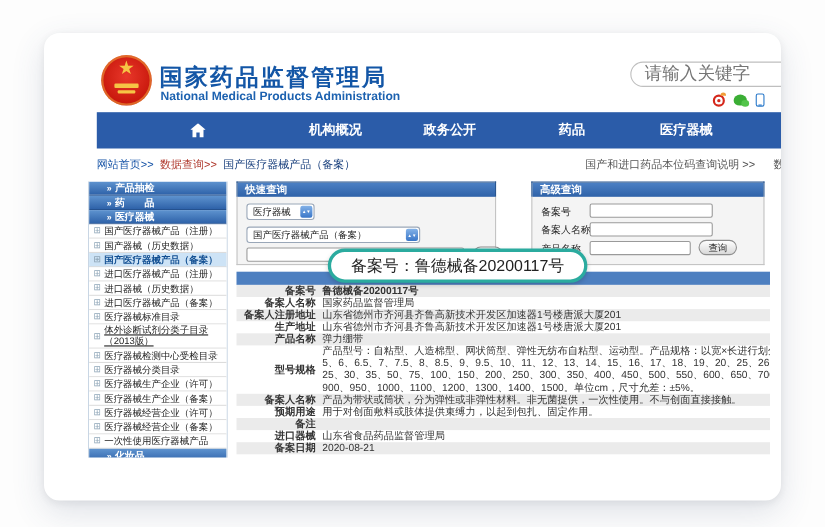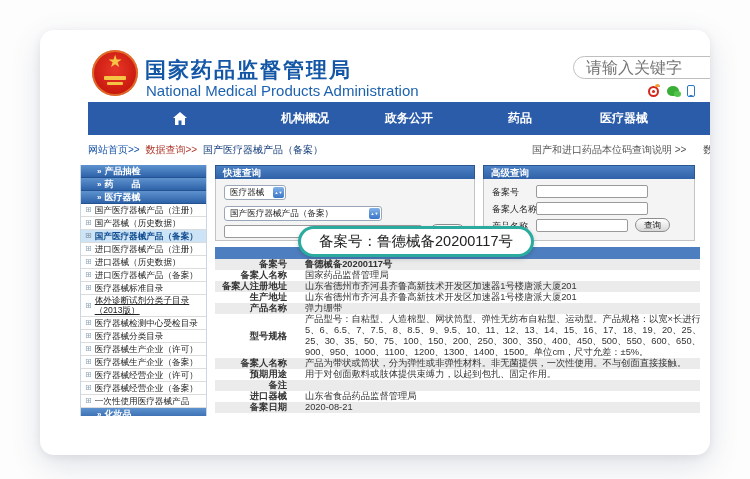--- a/index.html
+++ b/index.html
@@ -9,21 +9,21 @@
     border-radius:14px;overflow:hidden;
     box-shadow:0 10px 30px rgba(60,80,120,.16),0 2px 8px rgba(0,0,0,.07);}
   
   .emblem{position:absolute;left:52px;top:20px;width:46px;height:46px;border-radius:50%;
     background:radial-gradient(circle at 50% 42%,#e8372a 0%,#c6150a 75%);
     box-shadow:inset 0 0 0 2px rgba(248,200,72,.45);}
   .emblem .star{position:absolute;left:0;right:0;top:3px;text-align:center;color:#f6c445;font-size:17px;line-height:17px;}
   .emblem .gate{position:absolute;left:12px;top:26px;width:22px;height:4px;background:#f6c445;border-radius:1px;}
   .emblem .gate2{position:absolute;left:15px;top:32px;width:16px;height:3px;background:#f6c445;border-radius:1px;}
   .org-title{position:absolute;left:105px;top:26px;font-size:21px;font-weight:bold;color:#1356a6;letter-spacing:2px;white-space:nowrap;}
-  .org-sub{position:absolute;left:106px;top:52px;font-size:15px;color:#1d62b0;white-space:nowrap;}
+  .org-sub{position:absolute;left:106px;top:52px;font-size:11px;color:#1d62b0;white-space:nowrap;font-weight:bold;}
   .search-pill{position:absolute;left:533px;top:26px;width:160px;height:23px;border:1px solid #bfbfbf;
     border-radius:12px;background:#fff;display:flex;align-items:center;padding:0 10px;box-sizing:border-box;}
   .search-pill input{border:none;outline:none;width:100%;font-size:16px;color:#333;background:transparent;
     font-family:"Liberation Sans","DejaVu Sans",sans-serif;}
   .social{position:absolute;left:608px;top:55px;display:flex;gap:8px;align-items:center;}
   .ic-weibo{width:11px;height:11px;border-radius:50%;border:2px solid #d5281c;background:#fff;position:relative;box-sizing:border-box;}
   .ic-weibo::after{content:"";position:absolute;left:2px;top:2px;width:3px;height:3px;border-radius:50%;background:#d5281c;}
   .ic-weibo::before{content:"";position:absolute;left:5px;top:-4px;width:5px;height:3px;border-radius:3px 3px 0 0;background:#f19e38;}
   .ic-wechat{width:12px;height:10px;border-radius:50% 50% 45% 45%;background:#3bae35;position:relative;}
   .ic-wechat::after{content:"";position:absolute;right:-2px;bottom:-1px;width:7px;height:6px;border-radius:50%;background:#52c44a;}
@@ -50,21 +50,21 @@
     box-sizing:border-box;display:flex;align-items:center;gap:3px;padding-left:4px;white-space:nowrap;cursor:pointer;}
   .side-i .plus{color:#8fa6b8;font-size:8px;flex:none;}
   .side-i.sel{background:#cde3f6;color:#124f92;font-weight:bold;}
   .side-i.two{height:22px;line-height:9.5px;white-space:normal;}
   .side-i.two .lbl{display:block;text-decoration:underline;}
   
   .panel{position:absolute;top:135px;}
   .panel-h{height:14px;line-height:14px;background:linear-gradient(#4c80c4,#2f62a8);color:#fff;
     font-size:9.5px;font-weight:bold;padding:0 7px;border:1px solid #2a568f;border-bottom:none;box-sizing:border-box;}
   .panel-b{position:relative;height:62px;background:#f4f4f4;border:1px solid #c4c4c4;border-top:none;box-sizing:border-box;}
-  .qpanel{left:175px;width:260px;} .apanel{left:443px;width:212px;}
+  .qpanel{left:175px;width:236px;} .apanel{left:443px;width:212px;}
   .mac-select{position:absolute;height:15px;background:#fff;border:1px solid #9aa7b8;border-radius:3px;
     font-size:8.6px;line-height:13px;padding:0 16px 0 5px;color:#222;box-sizing:border-box;cursor:pointer;white-space:nowrap;overflow:hidden;}
   .mac-select .sbtn{position:absolute;right:1px;top:1px;bottom:1px;width:11px;border-radius:2px;
     background:linear-gradient(#83b2e8,#3a76c8);color:#fff;font-size:4px;line-height:5px;text-align:center;
     display:flex;flex-direction:column;align-items:center;justify-content:center;}
   .tinput{background:#fff;border:1px solid #9a9a9a;border-radius:2px;height:13px;font-size:9px;padding:0 3px;
     box-sizing:border-box;outline:none;font-family:"Liberation Sans","DejaVu Sans",sans-serif;}
   .qbtn{height:14px;padding:0 8px;font-size:8.6px;line-height:12px;border:1px solid #8e8e8e;border-radius:7px;
     background:linear-gradient(#ffffff,#d8d8d8);color:#222;cursor:pointer;
     font-family:"Liberation Sans","DejaVu Sans",sans-serif;}
@@ -72,21 +72,21 @@
   
   .callout{position:absolute;left:258px;top:196px;width:236px;height:31px;background:#fff;border:3px solid #2bab9f;
     border-radius:19px;display:flex;align-items:center;justify-content:center;font-size:14.5px;color:#222;
     z-index:30;box-shadow:0 2px 5px rgba(0,0,0,.18);white-space:nowrap;box-sizing:border-box;}
   
   .tbar{position:absolute;left:175px;top:217px;width:485px;height:12px;background:#4d7fc0;}
   .dtable{position:absolute;left:175px;top:229px;width:485px;font-size:9.3px;color:#333;}
   .drow{display:flex;align-items:center;min-height:11px;}
   .drow.odd{background:#ebebeb;}
   .dlabel{width:72px;flex:none;text-align:right;padding-right:6px;font-weight:bold;line-height:11px;white-space:nowrap;}
-  .dval{flex:1;min-width:0;white-space:nowrap;overflow:hidden;line-height:11px;margin-left:12px;}
+  .dval{flex:1;min-width:0;white-space:nowrap;overflow:hidden;line-height:11px;}
   .dval .ln{white-space:nowrap;overflow:hidden;line-height:10.8px;}
 </style>
 </head>
 <body>
 
 <div class="stage">
   <div class="card">
 
     <div class="emblem">
       <div class="star">★</div>

